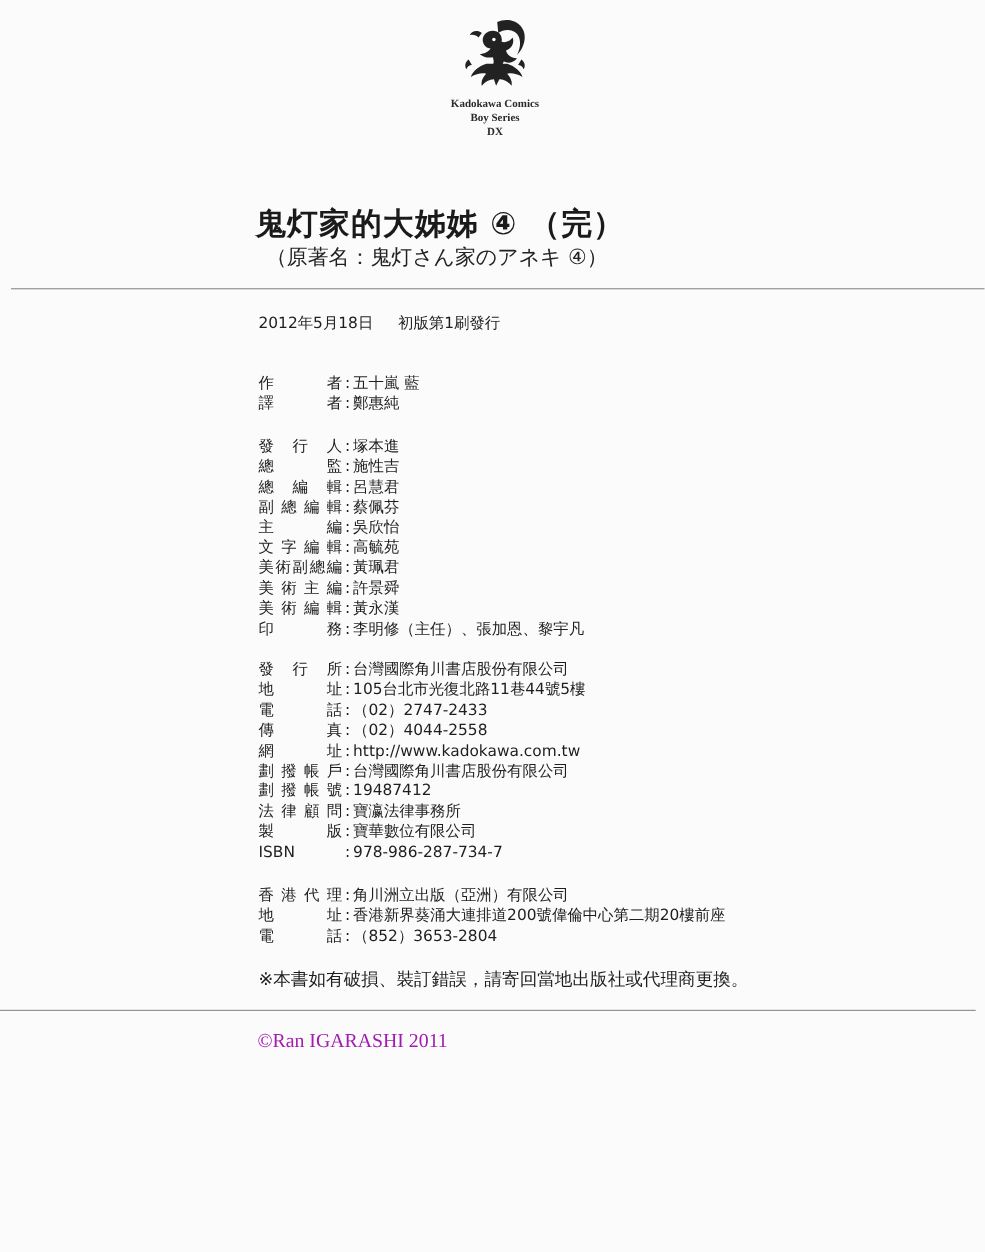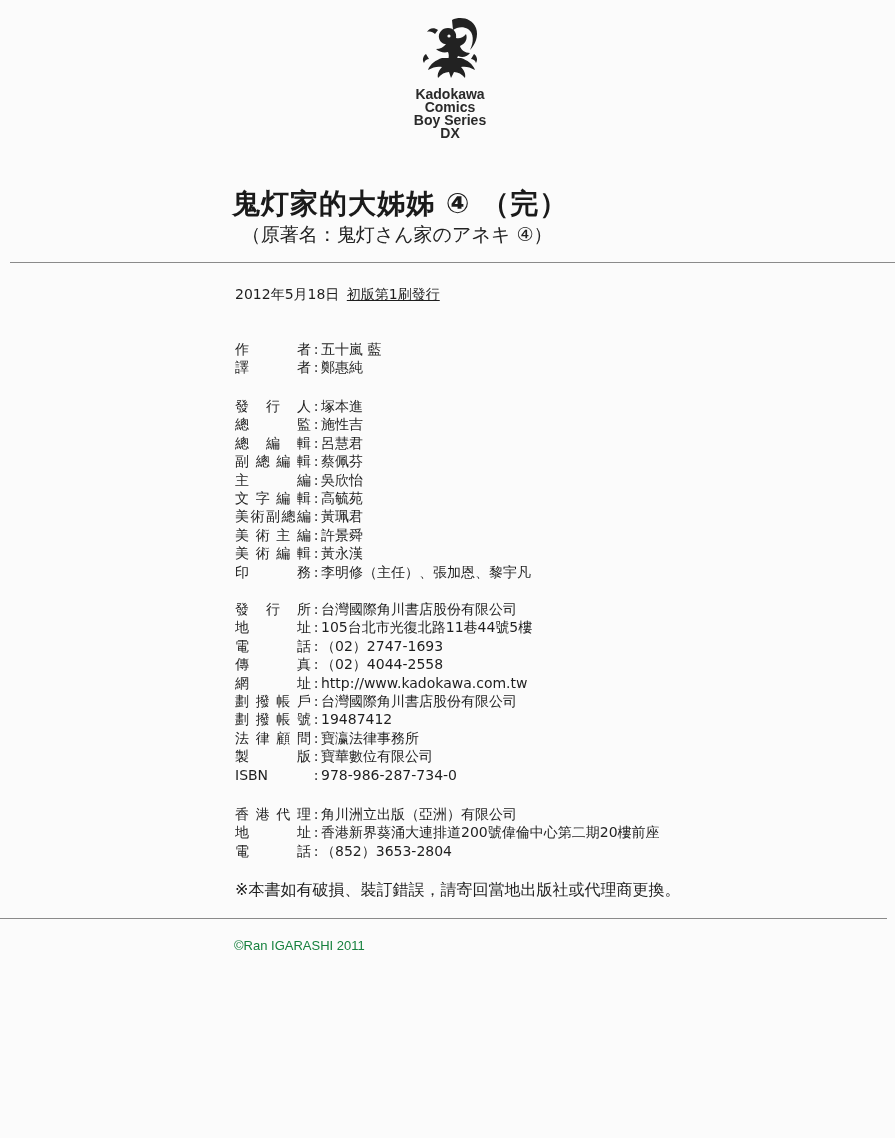--- a/index.html
+++ b/index.html
@@ -20,23 +20,23 @@
       left: 395px;
       top: 14px;
       width: 110px;
       text-align: center;
     }
     .logo svg {
       display: block;
       margin: 0 auto;
     }
     .logo-lines {
-      font-family: Liberation Sans, sans-serif;
+      font-family: Liberation Serif, serif;
       font-weight: bold;
-      font-size: 14px;
+      font-size: 10px;
       line-height: 13px;
       color: #2a2a2a;
       margin-top: 2px;
     }
     .title-block {
       position: absolute;
       left: 232px;
       top: 186px;
     }
     .main-title {
@@ -66,21 +66,21 @@
     .rule-bottom { top: 918px; left: 0; right: 8px; }
 
     .edition {
       position: absolute;
       left: 235px;
       top: 284px;
       font-size: 14px;
       line-height: 20px;
       white-space: nowrap;
     }
-    .edition span + span { margin-left: 3px; text-decoration: underline; }
+    .edition span + span { margin-left: 18px; }
 
     .credits {
       position: absolute;
       left: 235px;
       font-size: 14px;
       line-height: 18.4px;
       white-space: nowrap;
     }
     .credit-row {
       display: flex;
@@ -113,24 +113,24 @@
       left: 235px;
       top: 880px;
       font-size: 16px;
       line-height: 20px;
       white-space: nowrap;
     }
     .copyright {
       position: absolute;
       left: 234px;
       top: 938px;
-      font-family: Liberation Sans, sans-serif;
-      font-size: 13px;
+      font-family: Liberation Serif, serif;
+      font-size: 18px;
       line-height: 16px;
-      color: #15803d;
+      color: #a21caf;
       white-space: nowrap;
     }
   </style>
 </head>
 <body>
 
 <div class="logo">
   <svg width="64" height="72" viewBox="0 0 64 72">
     <g fill="#222">
       <path d="M34 6c8-4 20-2 24 8 3 8-1 17-6 22 4-8 4-17-2-21-5-3-11-2-15 1z"></path>
@@ -233,21 +233,21 @@
       <span class="credit-value">台灣國際角川書店股份有限公司</span>
     </div>
   <div class="credit-row">
       <span class="credit-label">地址</span>
       <span class="credit-colon">:</span>
       <span class="credit-value">105台北市光復北路11巷44號5樓</span>
     </div>
   <div class="credit-row">
       <span class="credit-label">電話</span>
       <span class="credit-colon">:</span>
-      <span class="credit-value">（02）2747-1693</span>
+      <span class="credit-value">（02）2747-2433</span>
     </div>
   <div class="credit-row">
       <span class="credit-label">傳真</span>
       <span class="credit-colon">:</span>
       <span class="credit-value">（02）4044-2558</span>
     </div>
   <div class="credit-row">
       <span class="credit-label">網址</span>
       <span class="credit-colon">:</span>
       <span class="credit-value">http://www.kadokawa.com.tw</span>
@@ -268,21 +268,21 @@
       <span class="credit-value">寶瀛法律事務所</span>
     </div>
   <div class="credit-row">
       <span class="credit-label">製版</span>
       <span class="credit-colon">:</span>
       <span class="credit-value">寶華數位有限公司</span>
     </div>
   <div class="credit-row">
       <span class="credit-label">ISBN</span>
       <span class="credit-colon">:</span>
-      <span class="credit-value">978-986-287-734-0</span>
+      <span class="credit-value">978-986-287-734-7</span>
     </div>
 </div>
 
 <div class="credits g4">
   <div class="credit-row">
       <span class="credit-label">香港代理</span>
       <span class="credit-colon">:</span>
       <span class="credit-value">角川洲立出版（亞洲）有限公司</span>
     </div>
   <div class="credit-row">

